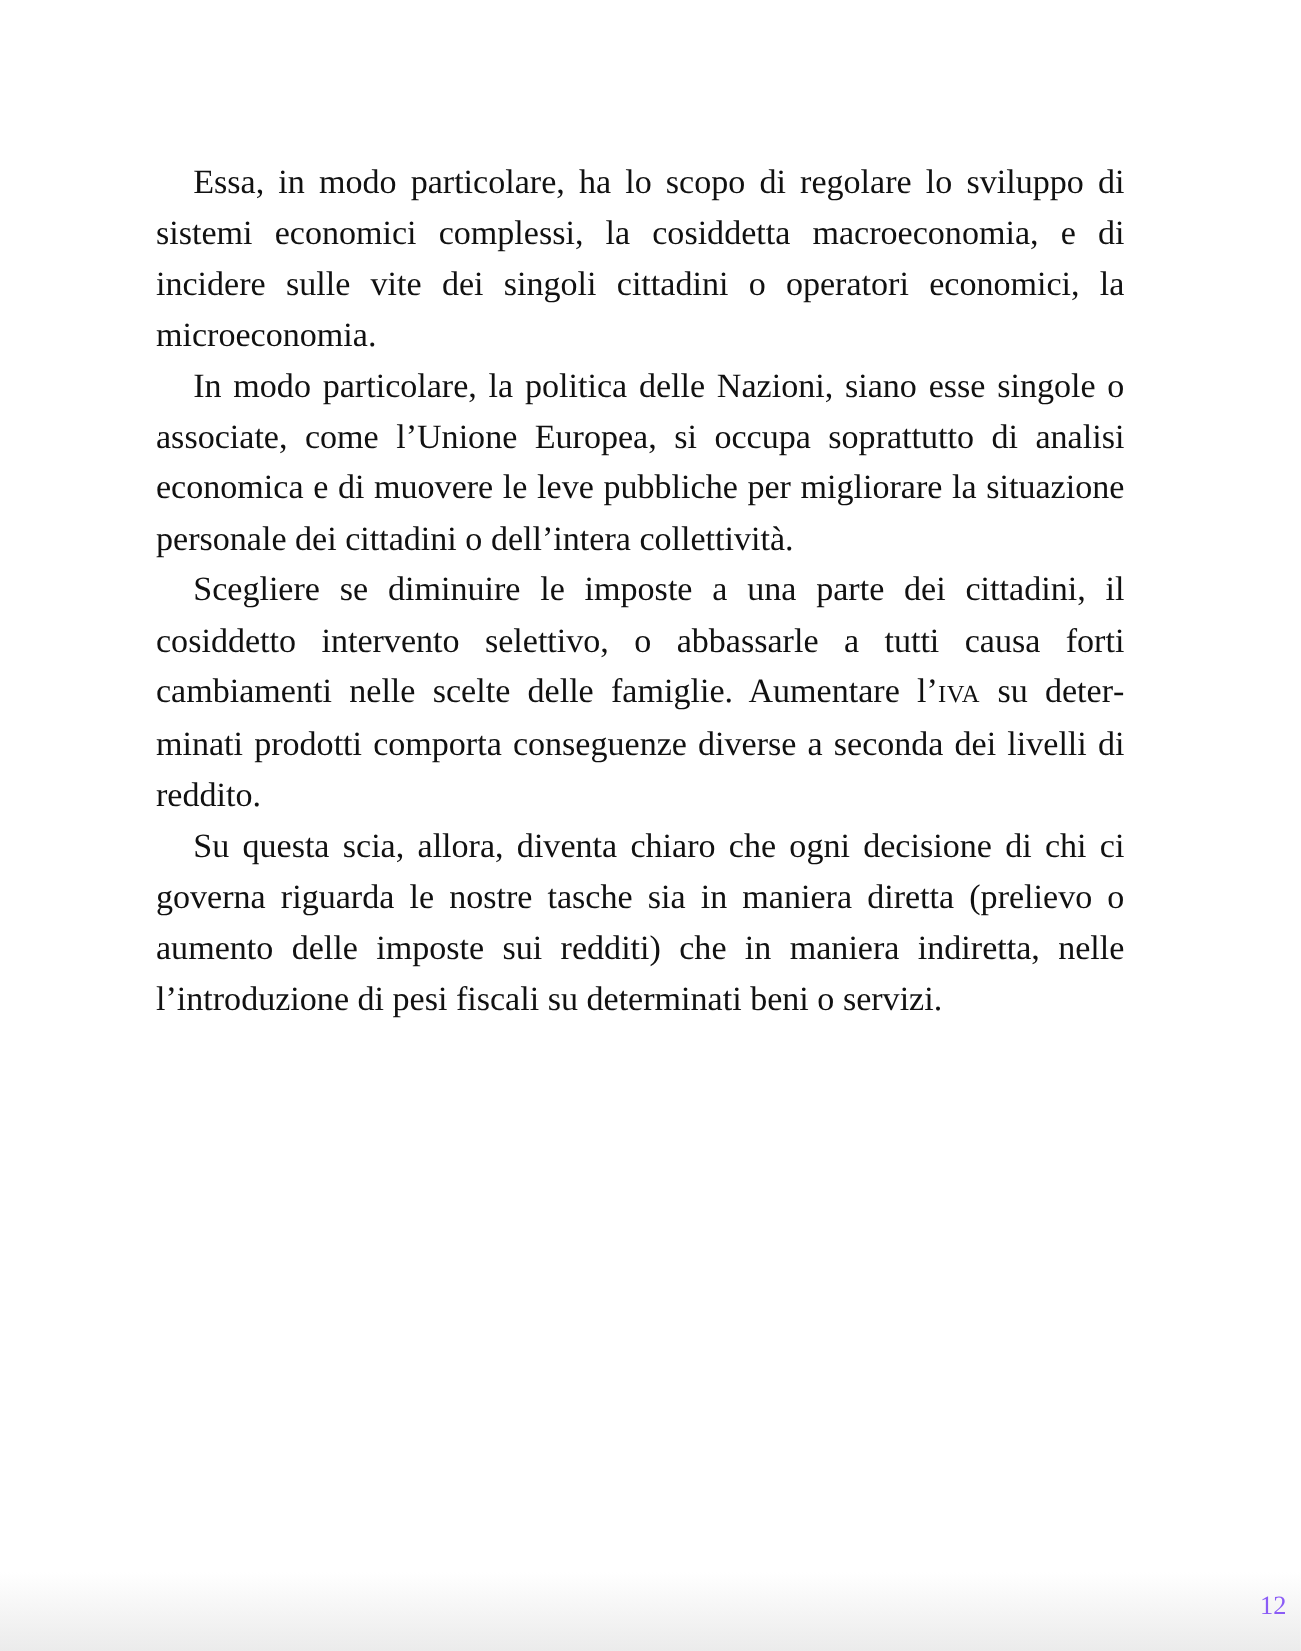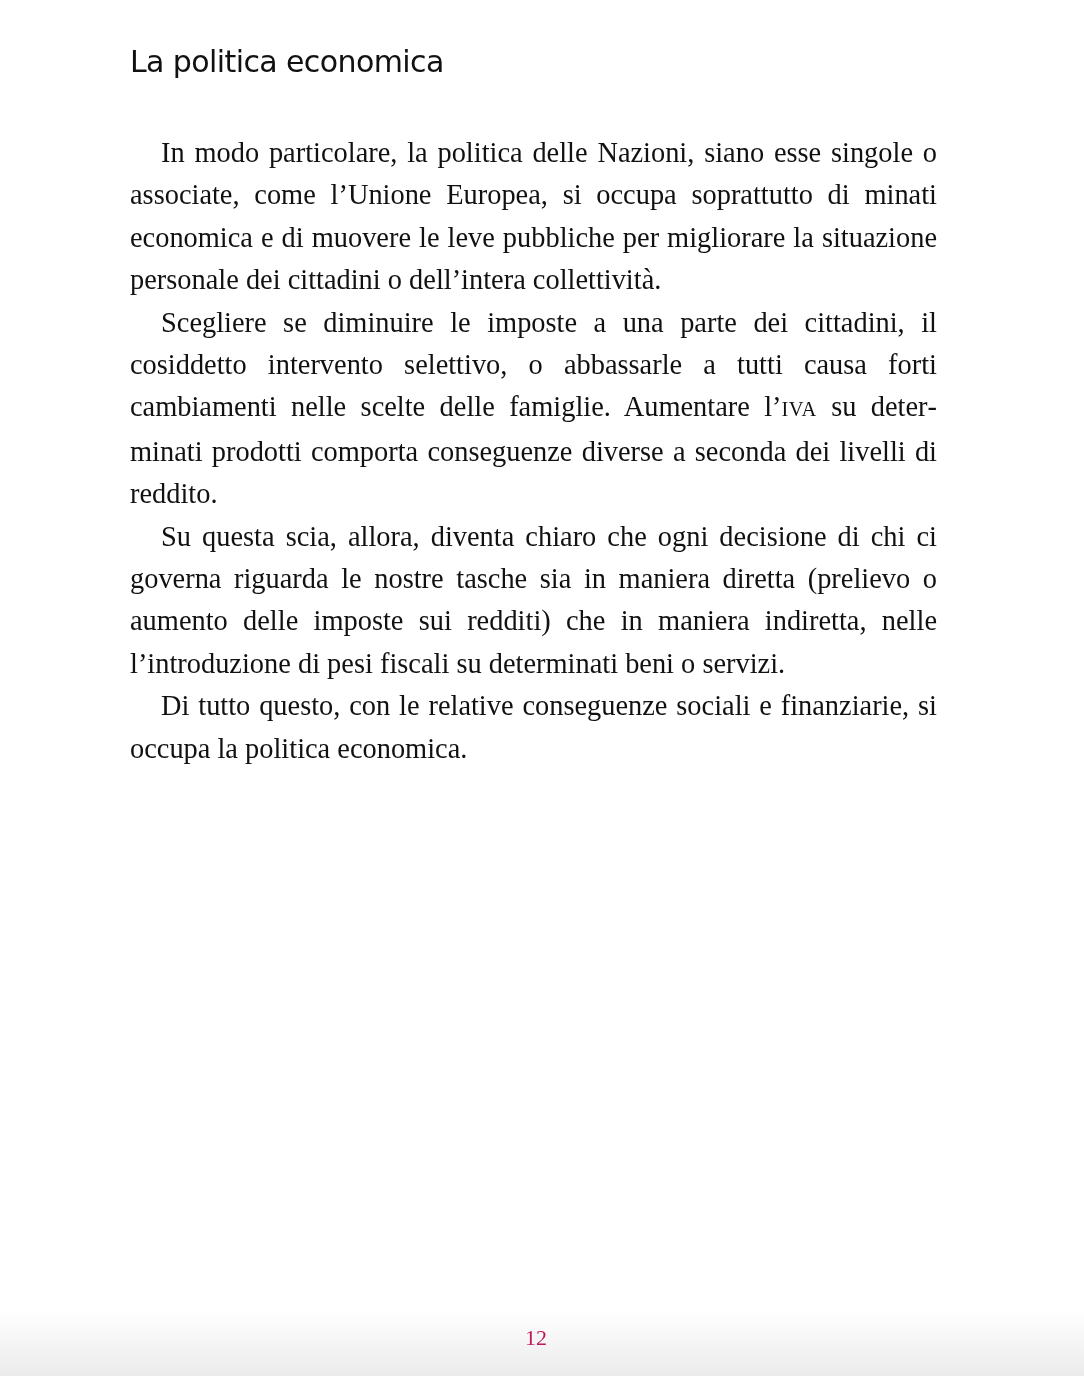--- a/index.html
+++ b/index.html
@@ -18,31 +18,30 @@
     .body-text {
       position: absolute; left: 130px; top: 132px; width: 807px;
       font-family: "Liberation Serif", serif;
       font-size: 28.4px; line-height: 42.4px; color: #111;
       text-align: justify;
     }
     .body-text p { margin: 0; text-indent: 31px; hyphens: manual; }
     .sc { font-size: 0.72em; letter-spacing: 0.5px; }
     .page-number {
       position: absolute; left: 0; top: 1325px; width: 1072px;
-      text-align: center;
-      font-family: "Liberation Serif", serif; font-size: 22px; color: #be185d;
+      text-align: right;
+      font-family: "Liberation Serif", serif; font-size: 22px; color: #8b5cf6;
     }
   </style>
 </head>
 <body>
 
 <div class="page">
-  <h1 class="chapter-title">La politica economica</h1>
 
   <div class="body-text">
-    <p>In modo particolare, la politica delle Nazioni, siano esse sin­gole o associate, come l’Unione Europea, si occupa soprattutto di minati economica e di muovere le leve pubbliche per migliorare la situazione personale dei cittadini o dell’intera collettività.</p>
+    <p>Essa, in modo particolare, ha lo scopo di regolare lo sviluppo di sistemi economici complessi, la cosiddetta macroeconomia, e di incidere sulle vite dei singoli cittadini o operatori economici, la microeconomia.</p>
+    <p>In modo particolare, la politica delle Nazioni, siano esse sin­gole o associate, come l’Unione Europea, si occupa soprattutto di analisi economica e di muovere le leve pubbliche per migliorare la situazione personale dei cittadini o dell’intera collettività.</p>
     <p><span>Scegliere se diminuire le imposte a una parte dei cittadini, il cosiddetto intervento selettivo, o abbassarle a tutti causa forti cambiamenti nelle scelte delle famiglie. Aumentare l’</span><span class="sc">IVA</span><span> su deter­minati prodotti comporta conseguenze diverse a seconda dei livelli di reddito.</span></p>
     <p>Su questa scia, allora, diventa chiaro che ogni decisione di chi ci governa riguarda le nostre tasche sia in maniera diretta (prelievo o aumento delle imposte sui redditi) che in maniera indiretta, nelle l’introduzione di pesi fiscali su determinati beni o servizi.</p>
-    <p>Di tutto questo, con le relative conseguenze sociali e finanziarie, si occupa la politica economica.</p>
   </div>
 
   <div class="page-number">12</div>
 </div>
 
 </body></html>

